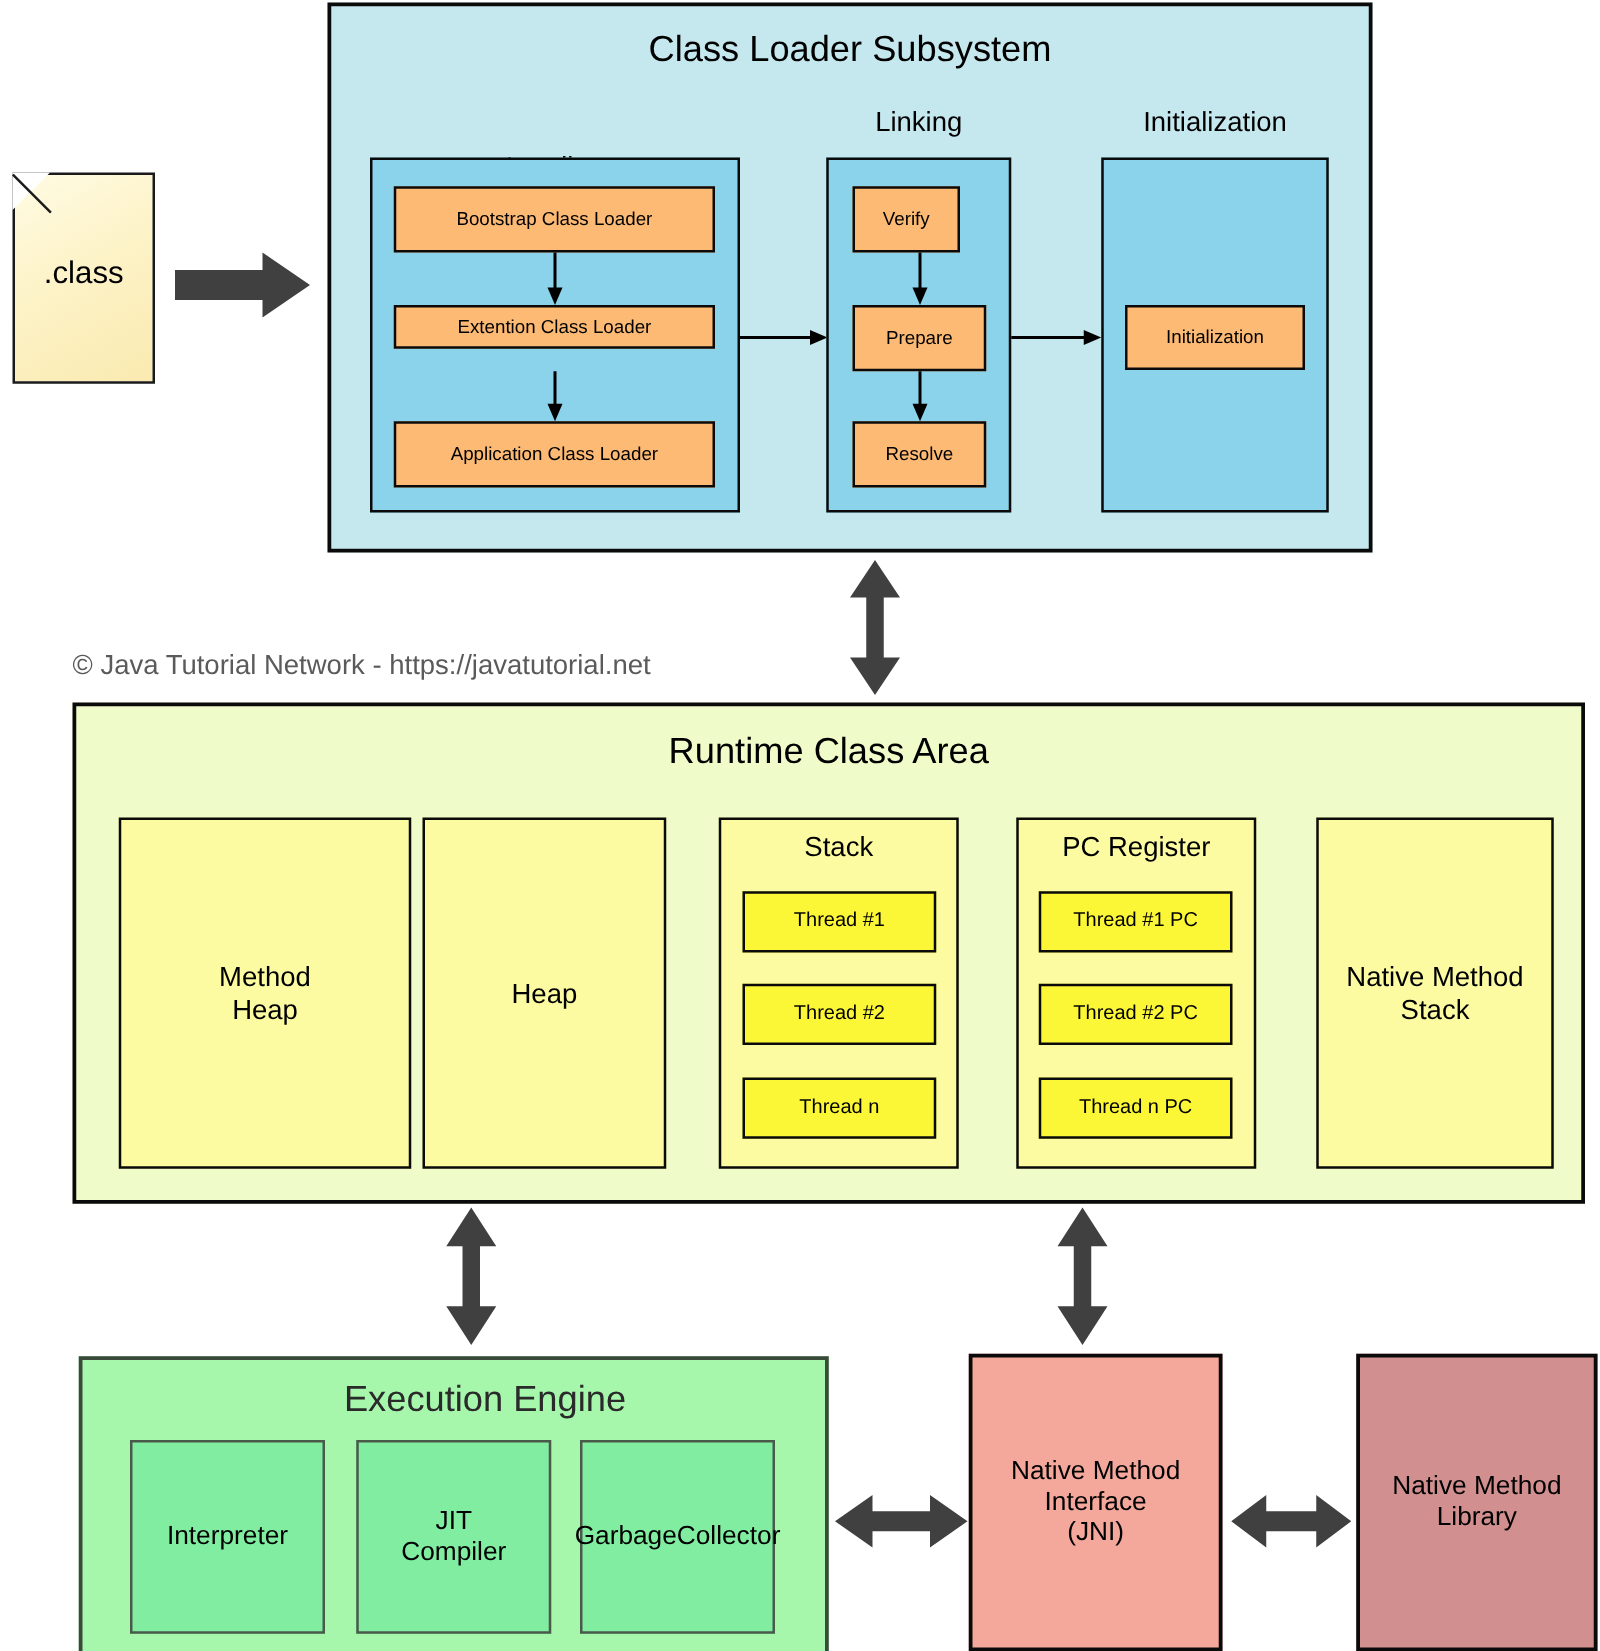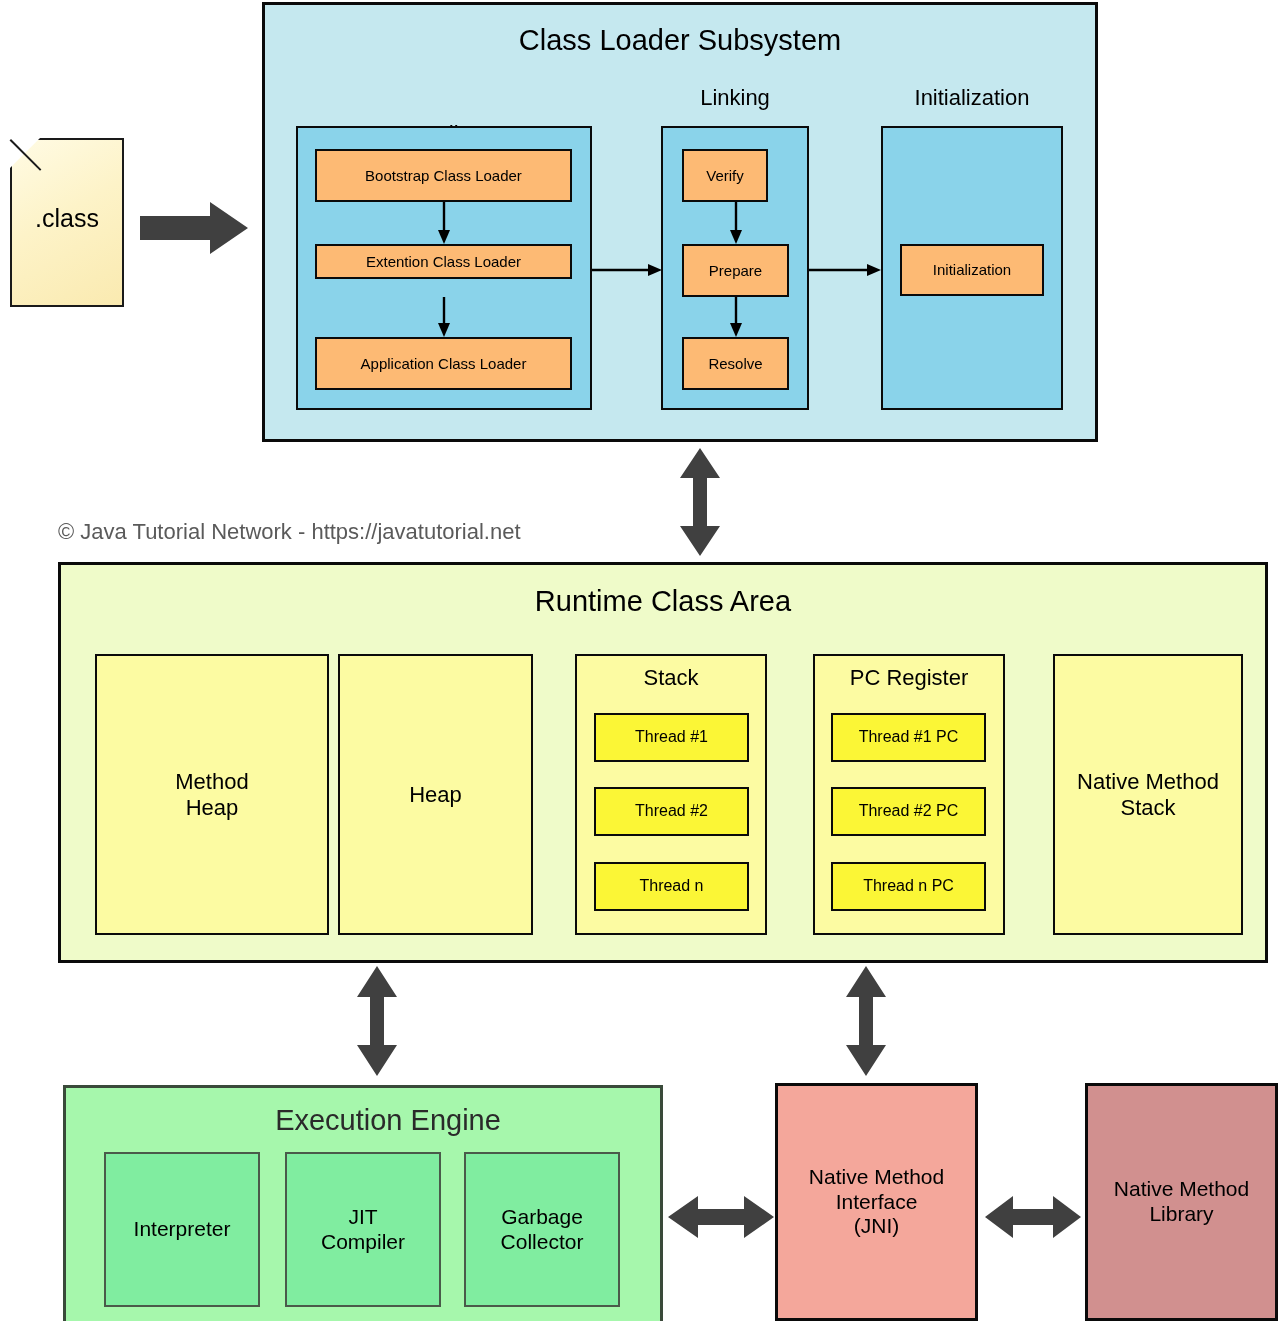--- a/index.html
+++ b/index.html
@@ -287,21 +287,21 @@
   <div class="box ee-outer" style="left:63px; top:1085px; width:600px; height:254px;"></div>
   <div class="ee-title" style="left:63px; top:1104px; width:600px;padding-left:25px;">Execution Engine</div>
 
   <div class="box ee-node" style="left:104px; top:1152px; width:156px; height:155px; flex-direction:column;">
     <span>Interpreter</span>
   </div>
   <div class="box ee-node" style="left:285px; top:1152px; width:156px; height:155px; flex-direction:column;">
     <span>JIT</span>
     <span>Compiler</span>
   </div>
-  <div class="box ee-node" style="left:464px; top:1152px; width:156px; height:155px; flex-direction:column;">
+  <div class="box ee-node" style="left:464px; top:1152px; width:156px; height:155px; flex-direction:row;">
     <span>Garbage</span>
     <span>Collector</span>
   </div>
 
   <svg class="arrow-svg" style="left:668px; top:1192px;" width="106" height="50" viewBox="0 0 106 50">
     <polygon points="0,25 30,4 30,17 76,17 76,4 106,25 76,46 76,33 30,33 30,46" fill="#404040"></polygon>
   </svg>
 
   <div class="box jni-box" style="left:775px; top:1083px; width:203px; height:238px; flex-direction:column;">
     <span>Native Method</span>

